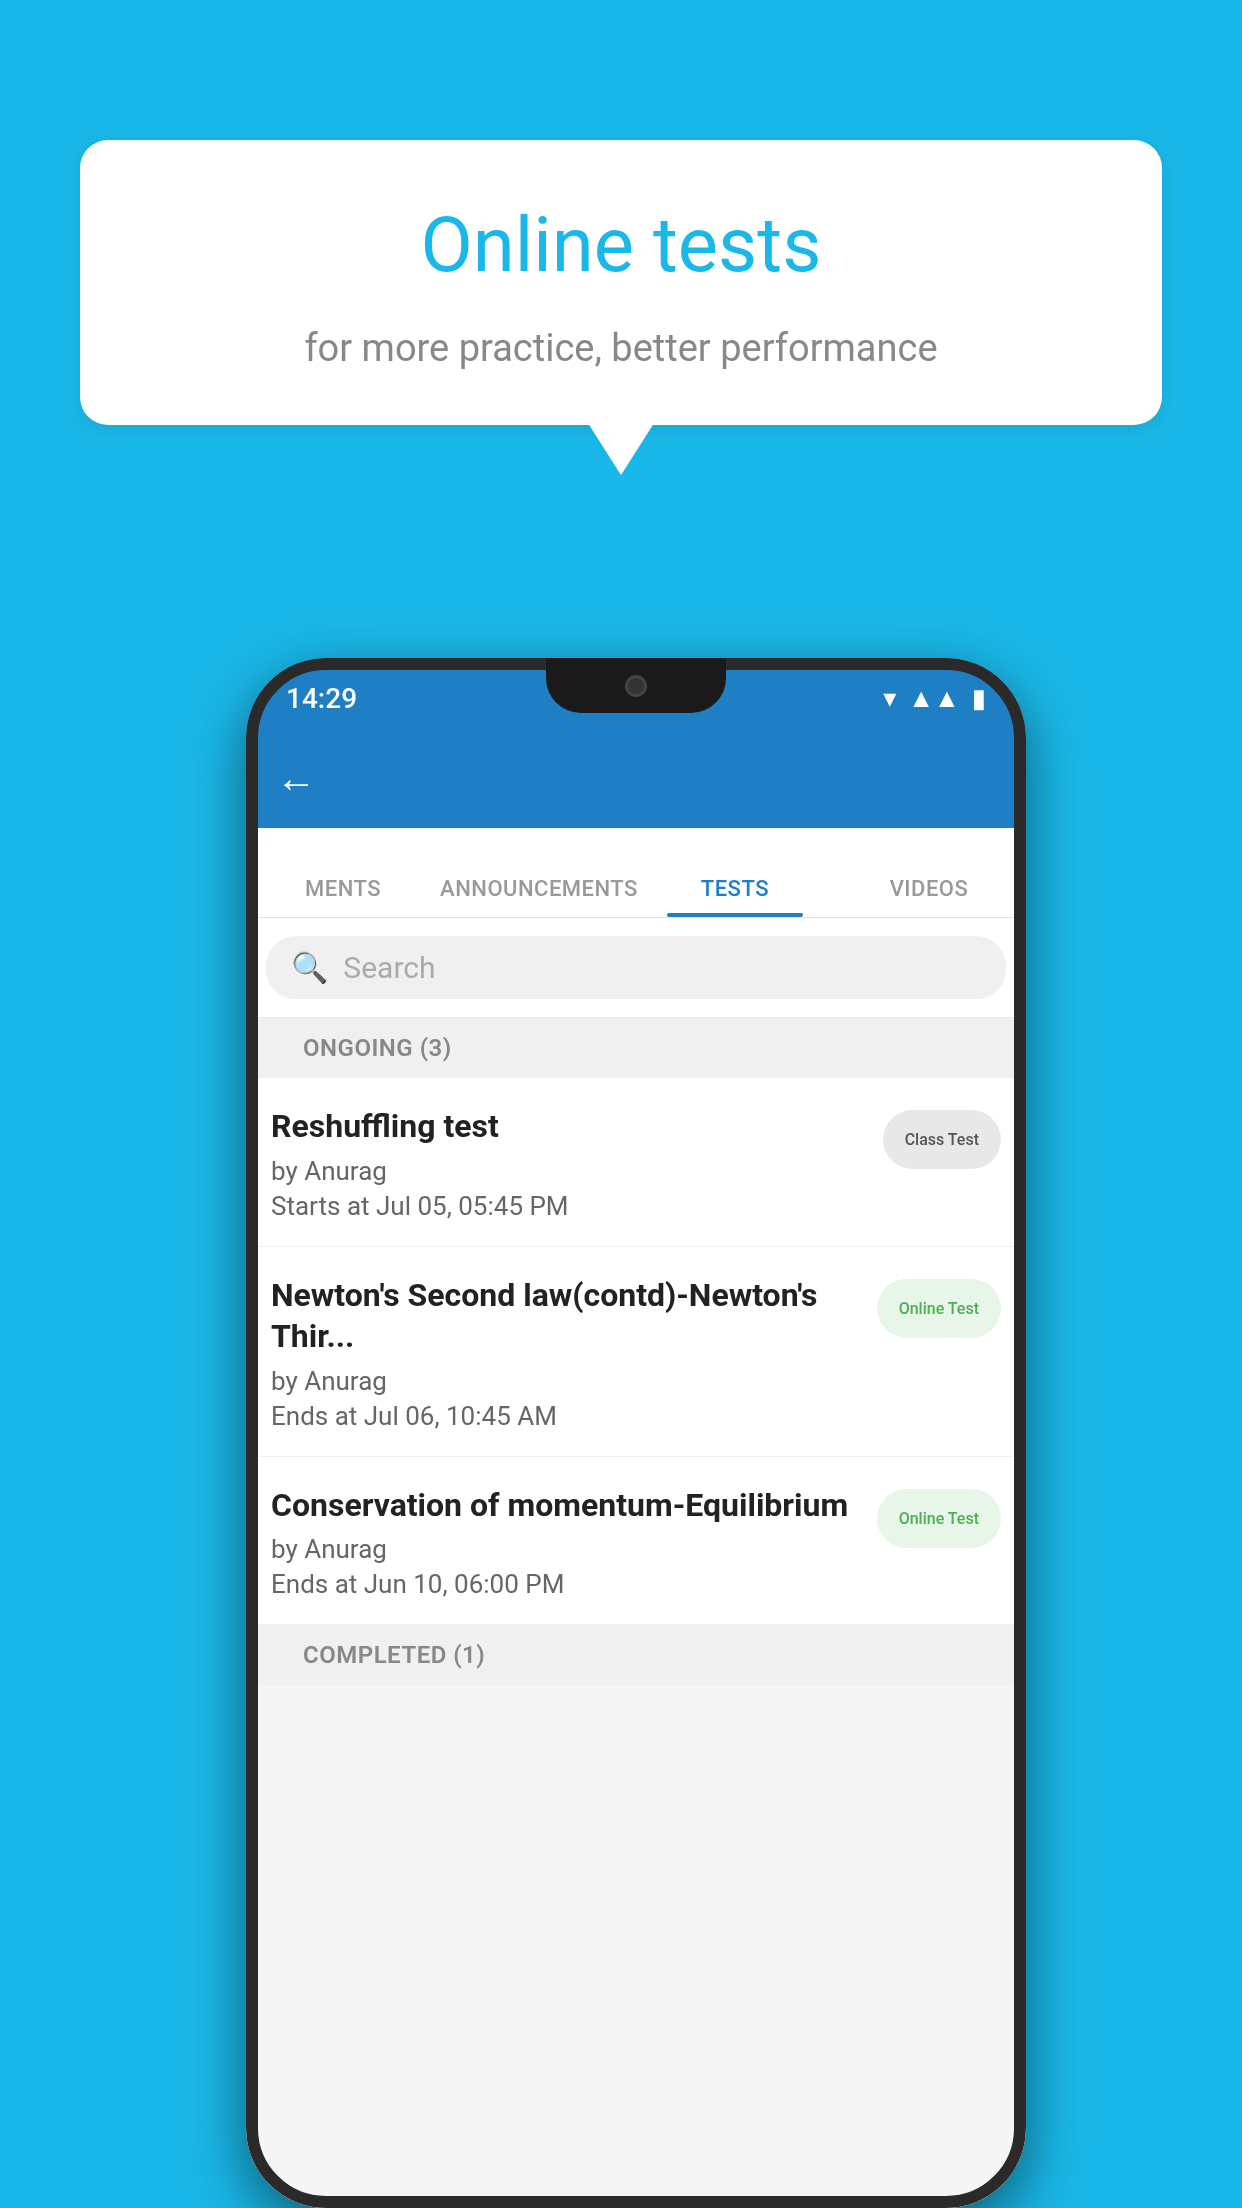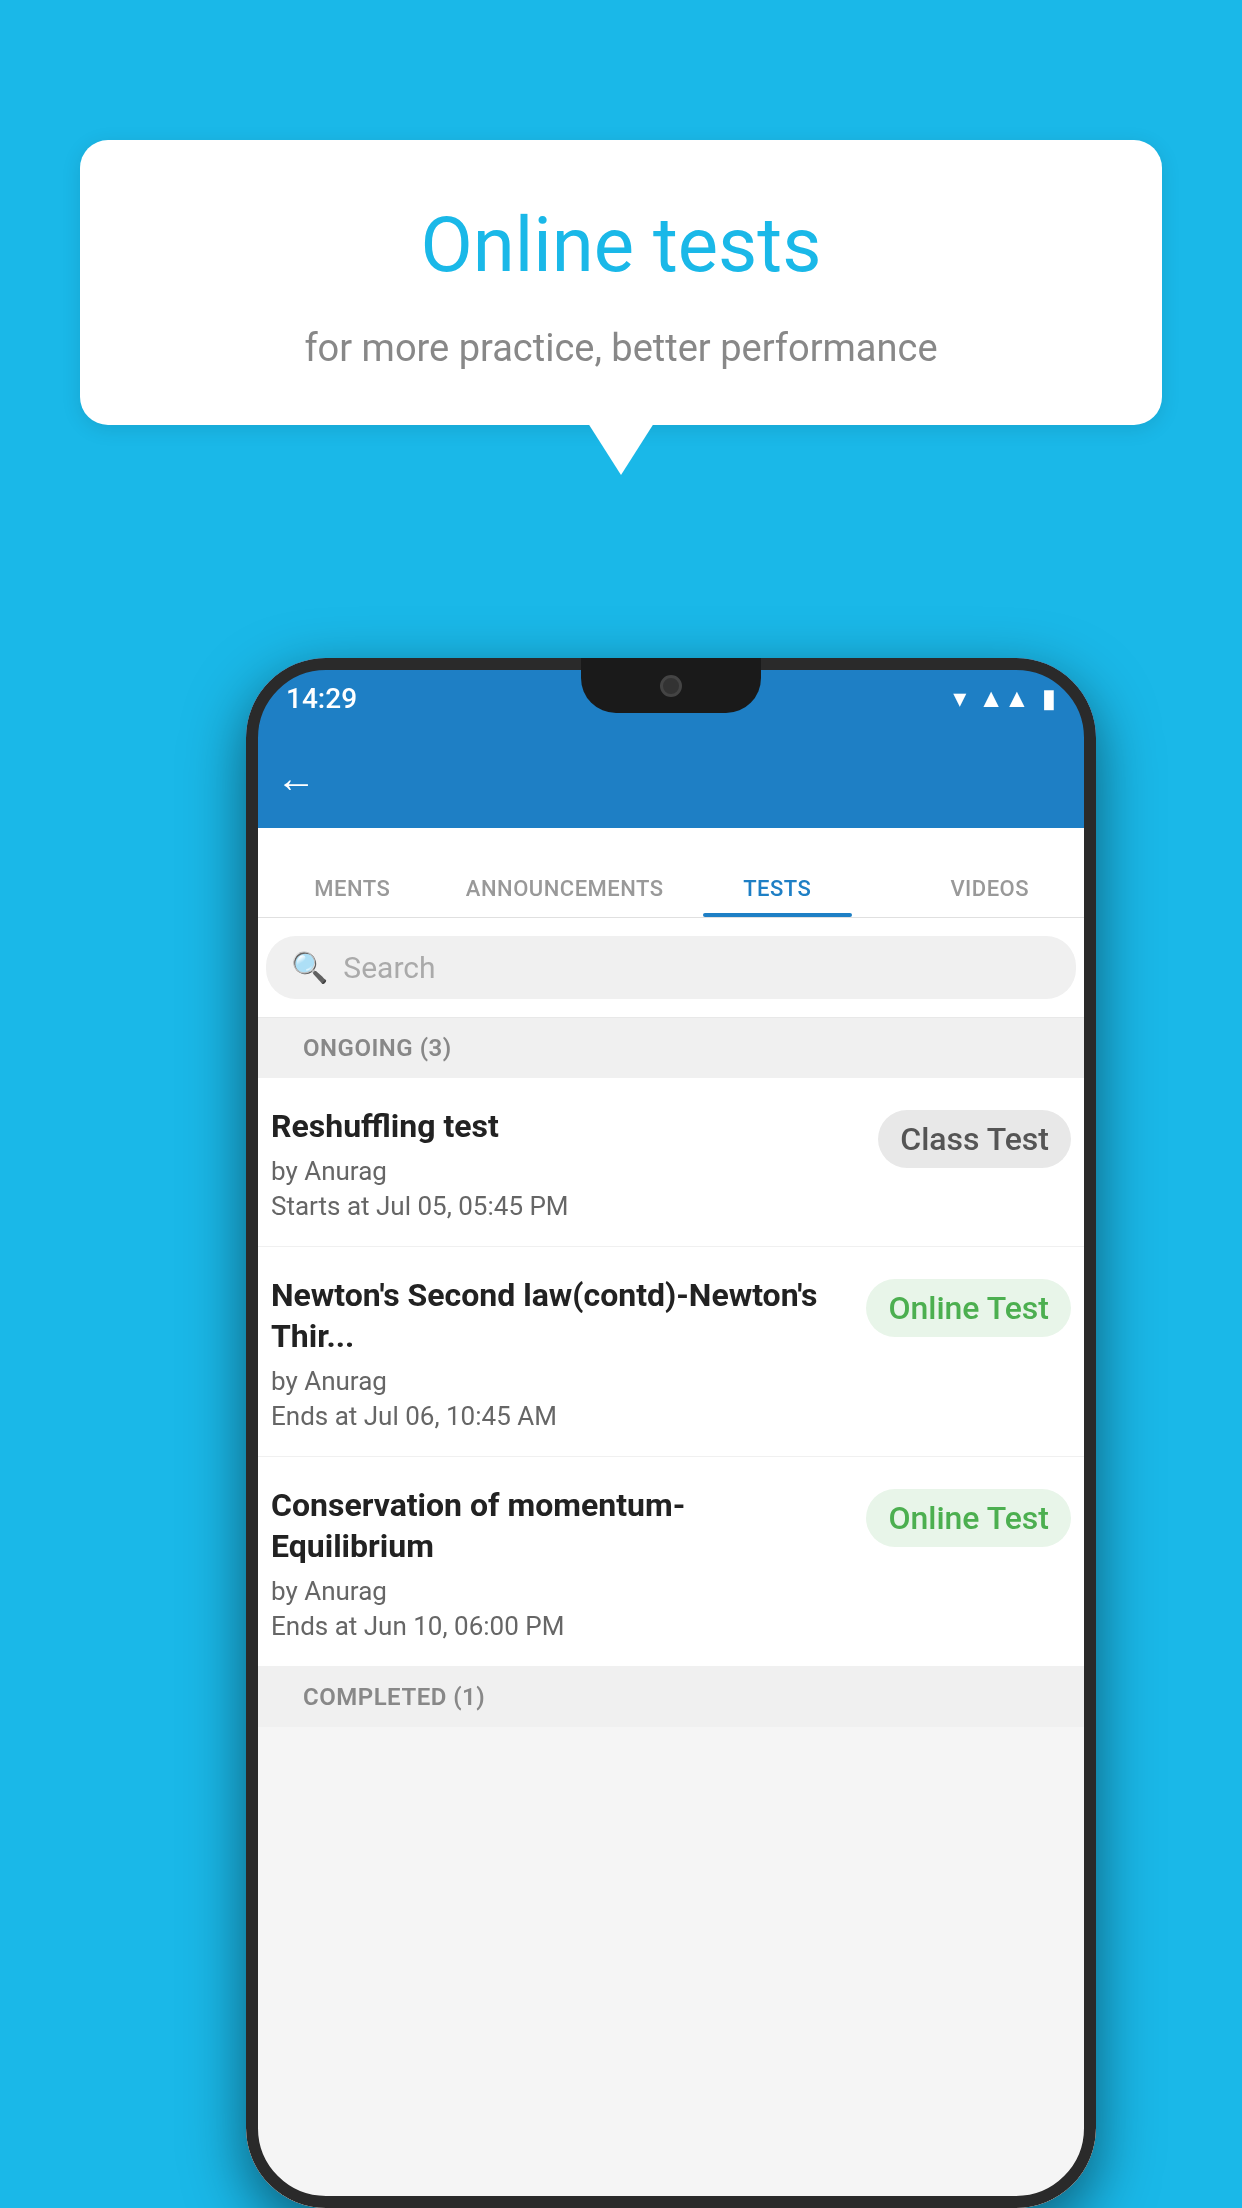--- a/index.html
+++ b/index.html
@@ -62,21 +62,21 @@
     .phone-wrapper {
       position: absolute;
       bottom: 0;
       left: 50%;
       transform: translateX(-50%);
       width: 750px;
     }
 
     .phone-outer {
       position: relative;
-      width: 850px;
+      width: 780px;
       height: 1550px;
       background: #1a1a1a;
       border-radius: 80px;
       overflow: hidden;
       box-shadow: 0 20px 60px rgba(0,0,0,0.5);
     }
 
     
     .phone-outer::before {
       content: '';
@@ -282,22 +282,22 @@
       margin-bottom: 5px;
     }
 
     .test-date {
       font-size: 26px;
       color: #666;
     }
 
     .test-badge {
       border-radius: 30px;
-      padding: 10px 22px;
-      font-size: 32px;
+      padding: 20px 22px;
+      font-size: 16px;
       font-weight: 500;
       white-space: nowrap;
       align-self: flex-start;
       margin-top: 4px;
     }
 
     .badge-class {
       background: #e8e8e8;
       color: #555;
     }

